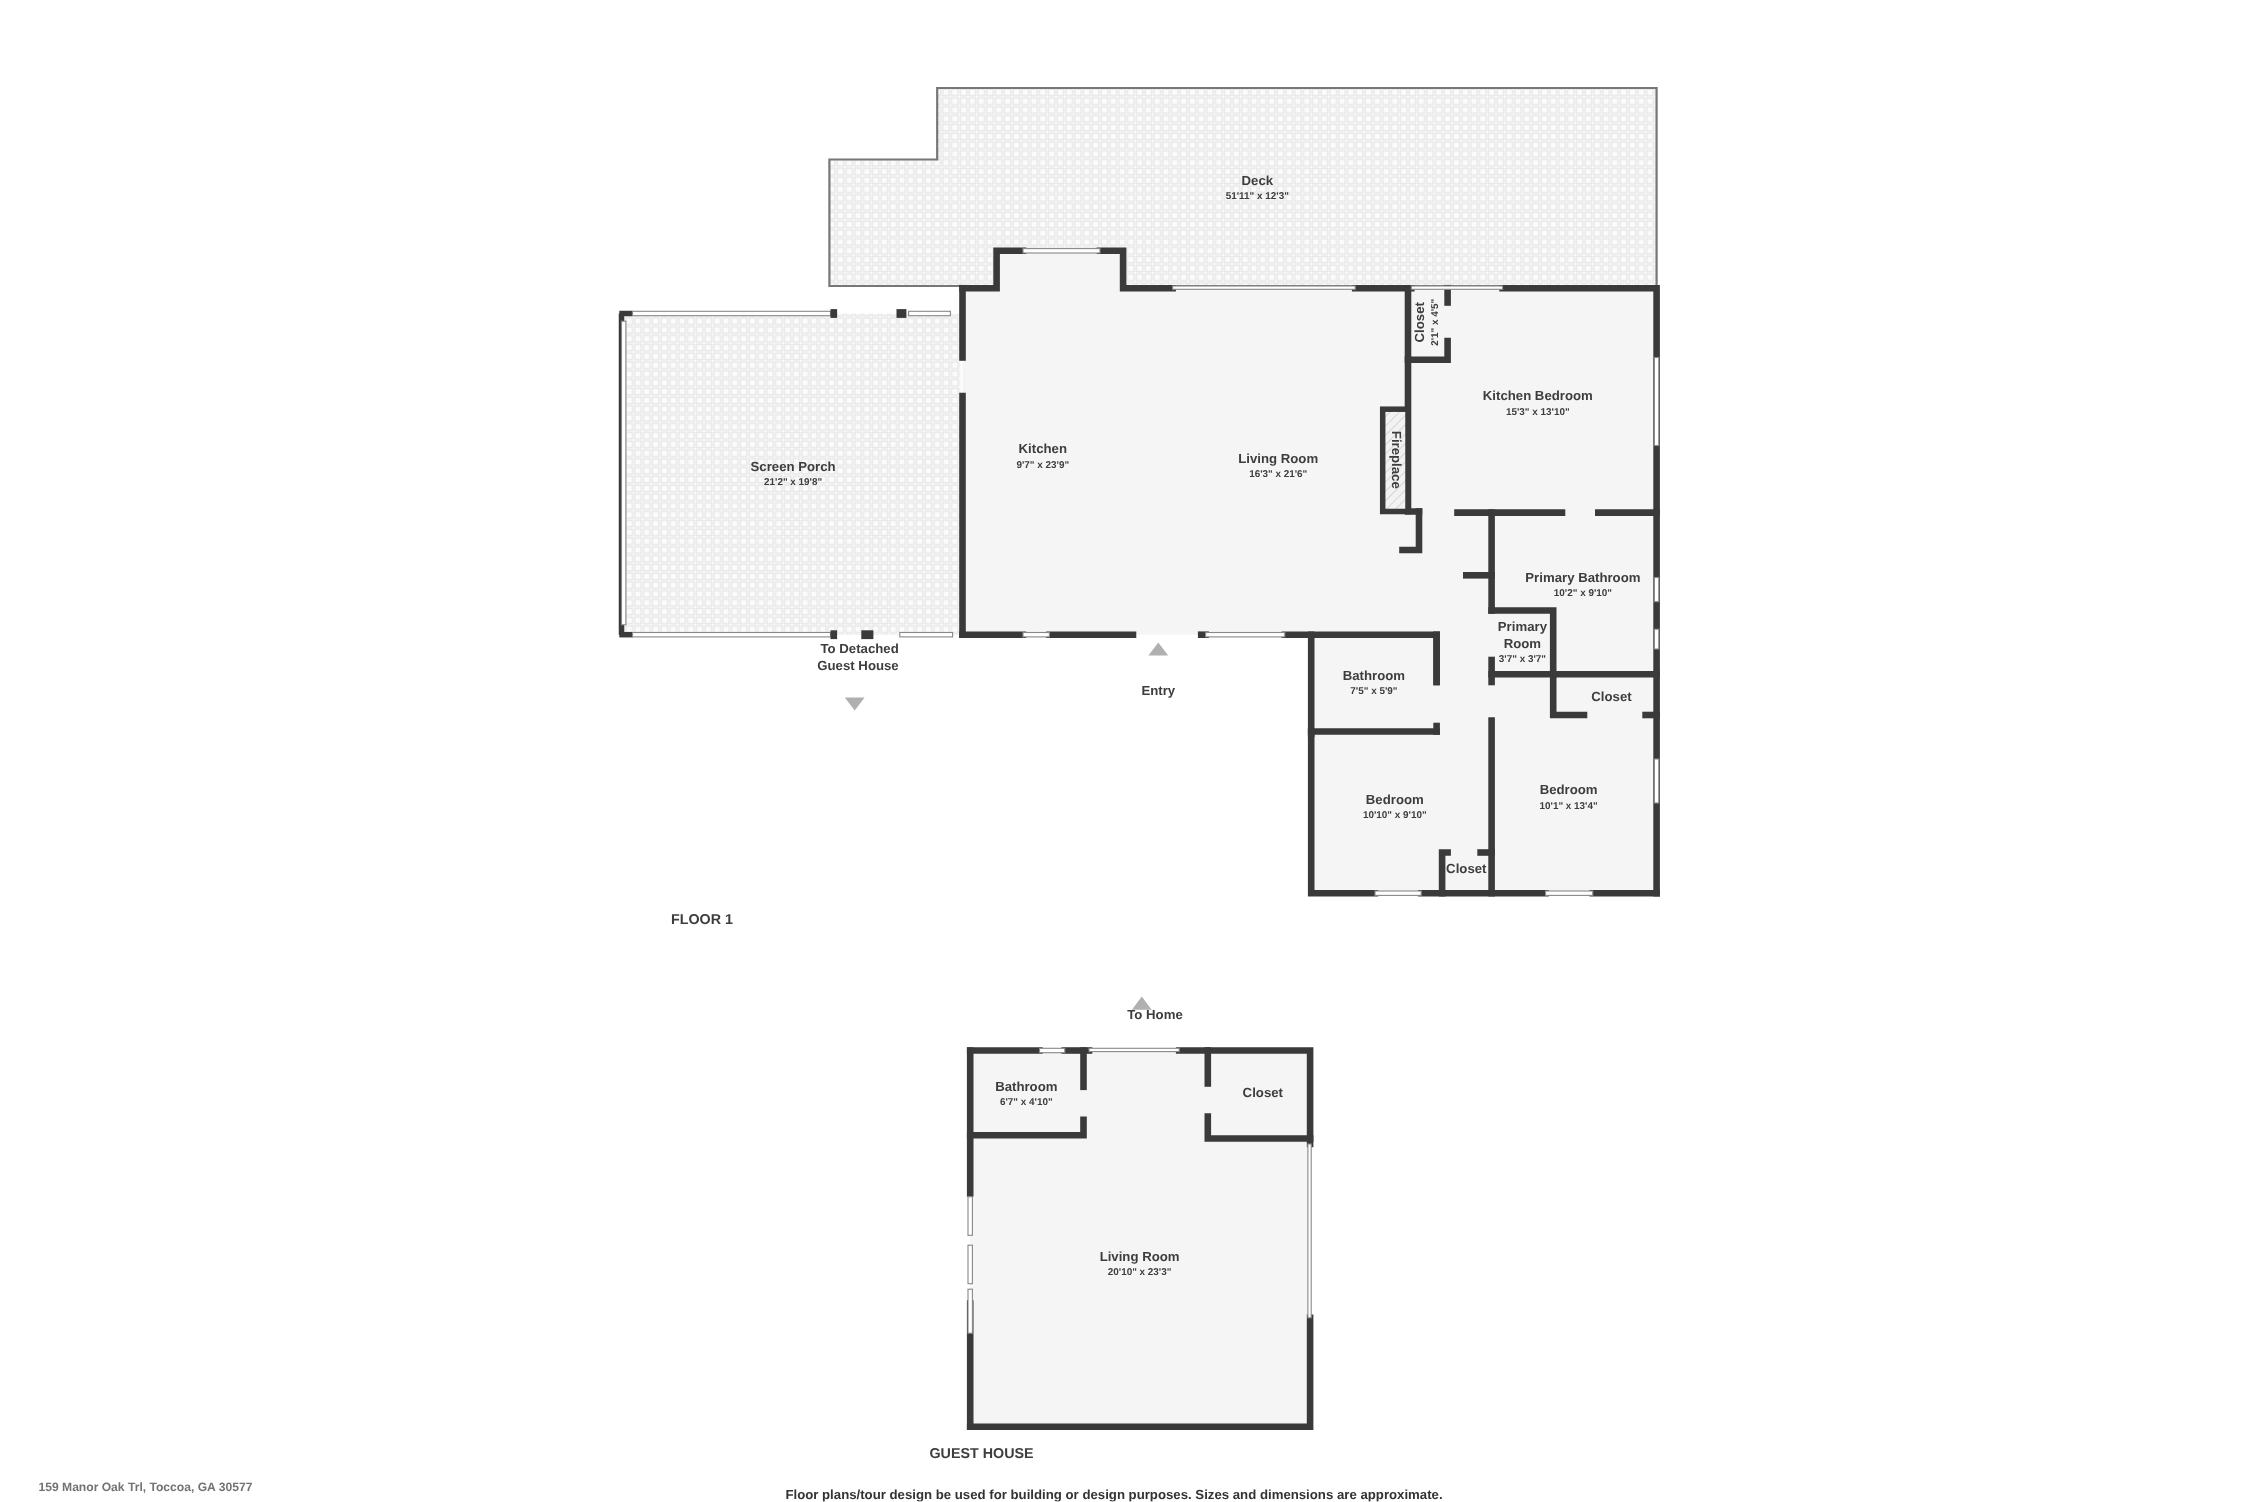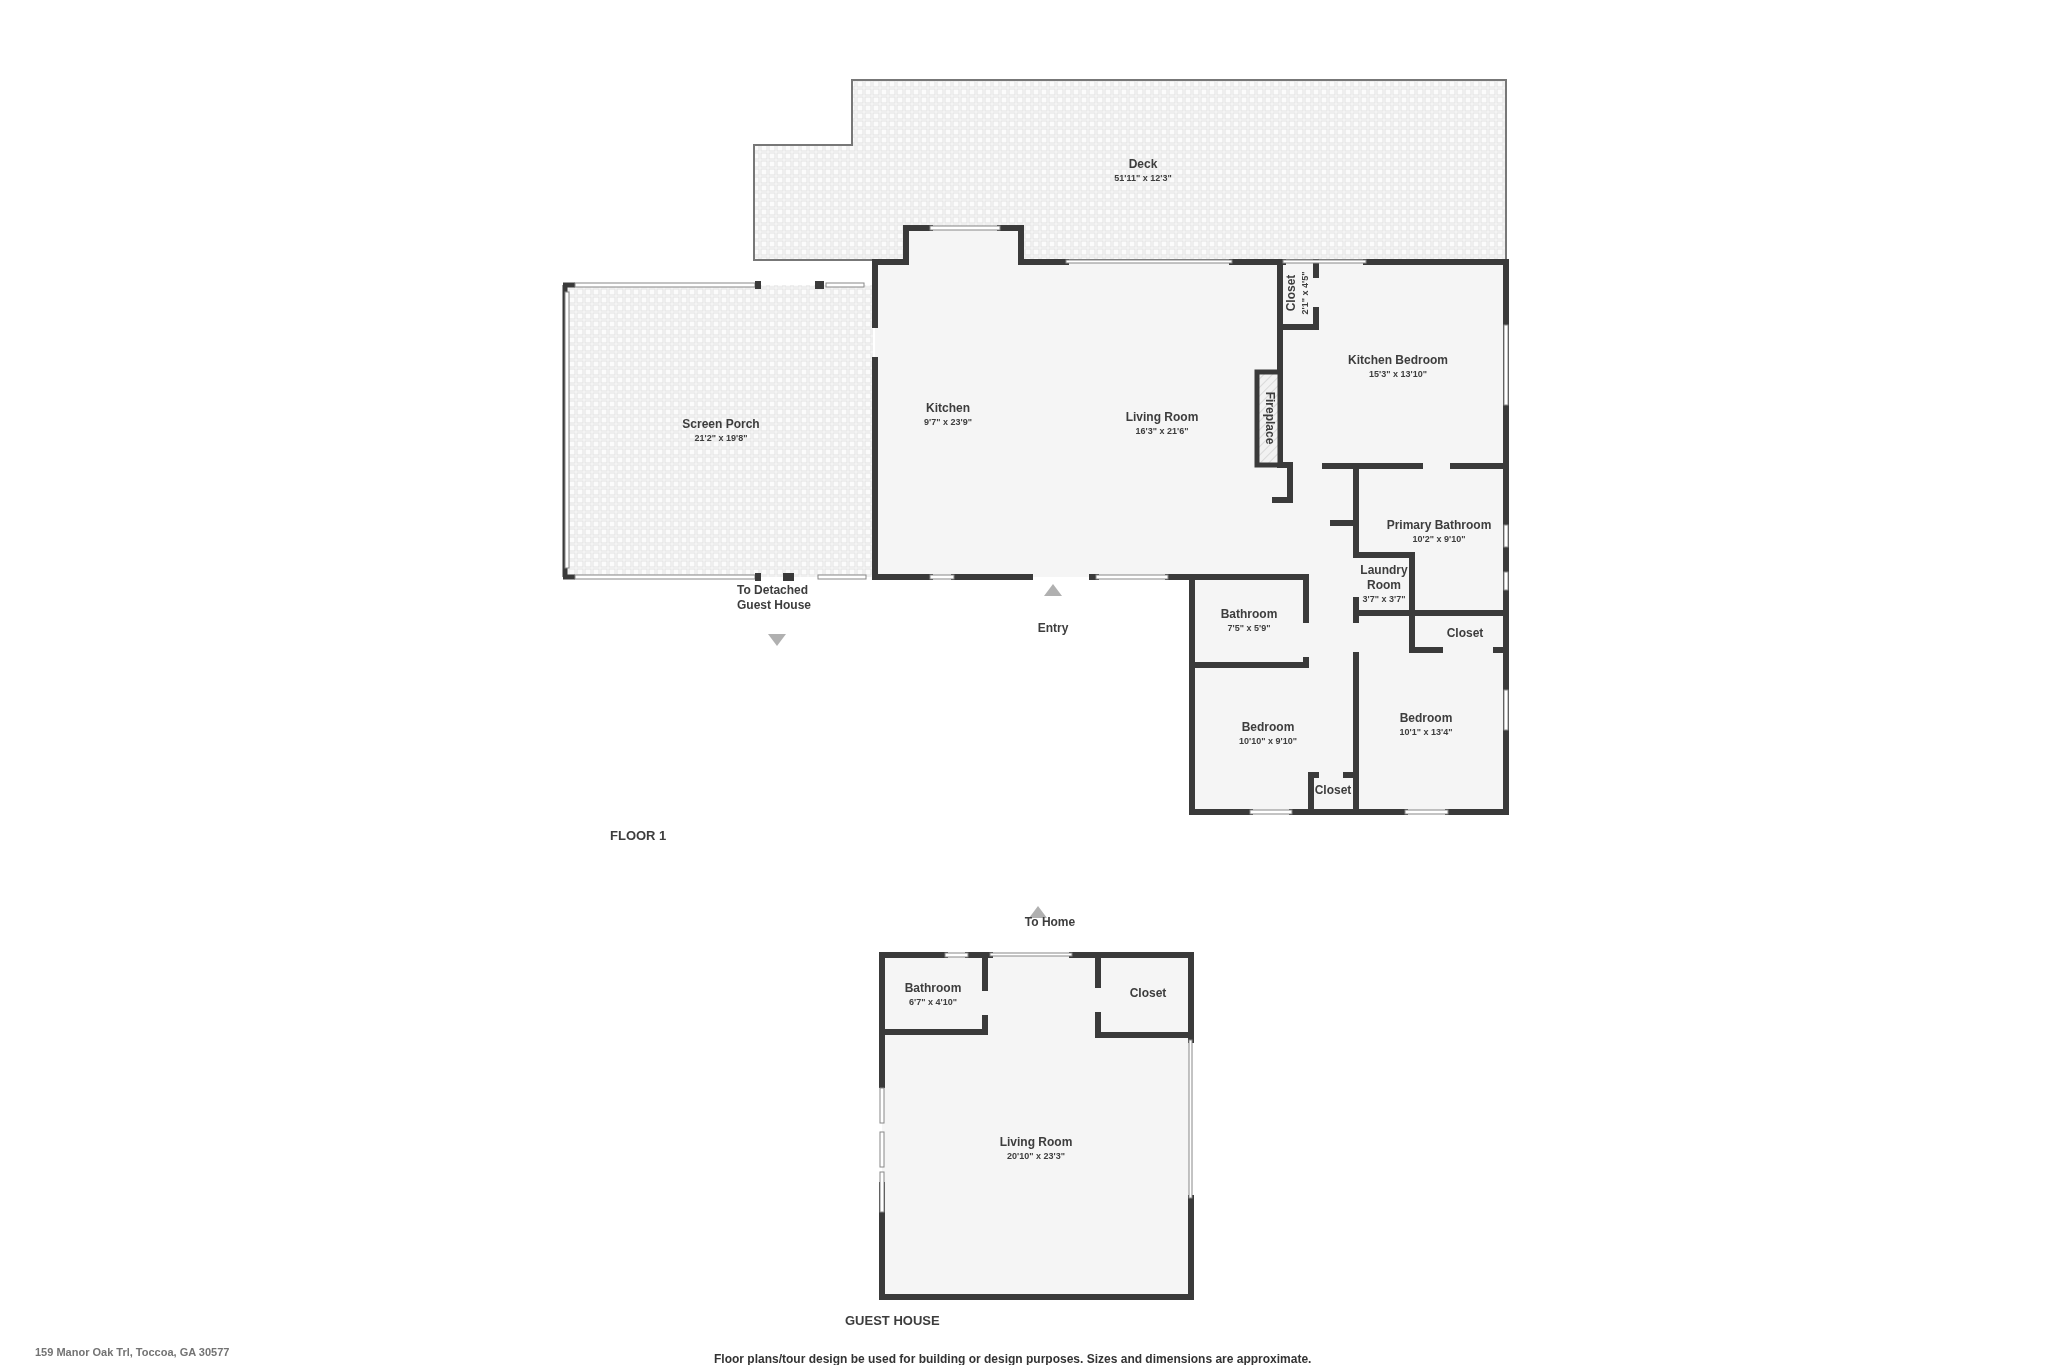--- a/index.html
+++ b/index.html
@@ -4,21 +4,21 @@
 <style>
   html, body { margin: 0; padding: 0; background: #ffffff; }
   body { width: 2048px; height: 1365px; position: relative; overflow: hidden;
          font-family: "Liberation Sans", "DejaVu Sans", sans-serif; color: #404040; }
   svg#plan { position: absolute; left: 0; top: 0; }
   .lbl { position: absolute; text-align: center; transform: translateX(-50%); white-space: nowrap; }
   .lbl .name { font-size: 12px; font-weight: bold; color: #3d3d3d; line-height: 15px; display: block; }
   .lbl .dim { font-size: 9px; font-weight: bold; color: #3d3d3d; line-height: 12px; display: block; }
   .rot { transform: translate(-50%, -50%) rotate(90deg); }
   .rotccw { transform: translate(-50%, -50%) rotate(-90deg); }
-  .nav-text { position: absolute; font-size: 12px; font-weight: bold; color: #3d3d3d; text-align: left; transform: translateX(-50%); line-height: 15px; }
+  .nav-text { position: absolute; font-size: 12px; font-weight: bold; color: #3d3d3d; text-align: right; transform: translateX(-50%); line-height: 15px; }
   .floor-title { position: absolute; font-size: 13px; font-weight: bold; color: #3d3d3d; }
   .address { position: absolute; left: 35px; top: 1346px; font-size: 11px; font-weight: bold; color: #737373; }
   .disclaimer { position: absolute; left: 714px; top: 1352px; font-size: 12px; font-weight: bold; color: #333; }
 </style>
 </head>
 <body>
 
 <svg id="plan" width="2048" height="1365" viewBox="0 0 2048 1365">
   <defs>
     <pattern id="tile" width="8" height="8" patternUnits="userSpaceOnUse">
@@ -177,21 +177,21 @@
 </div>
 <div class="lbl" style="left:1398px;top:353px;">
   <span class="name">Kitchen Bedroom</span>
   <span class="dim">15'3" x 13'10"</span>
 </div>
 <div class="lbl" style="left:1439px;top:518px;">
   <span class="name">Primary Bathroom</span>
   <span class="dim">10'2" x 9'10"</span>
 </div>
 <div class="lbl" style="left:1384px;top:563px;white-space:normal;width:52px;">
-  <span class="name">Laundry Room</span>
+  <span class="name">Primary Room</span>
   <span class="dim">3'7" x 3'7"</span>
 </div>
 <div class="lbl" style="left:1249px;top:607px;">
   <span class="name">Bathroom</span>
   <span class="dim">7'5" x 5'9"</span>
 </div>
 <div class="lbl" style="left:1465px;top:626px;">
   <span class="name">Closet</span>
 </div>
 <div class="lbl" style="left:1268px;top:720px;">

